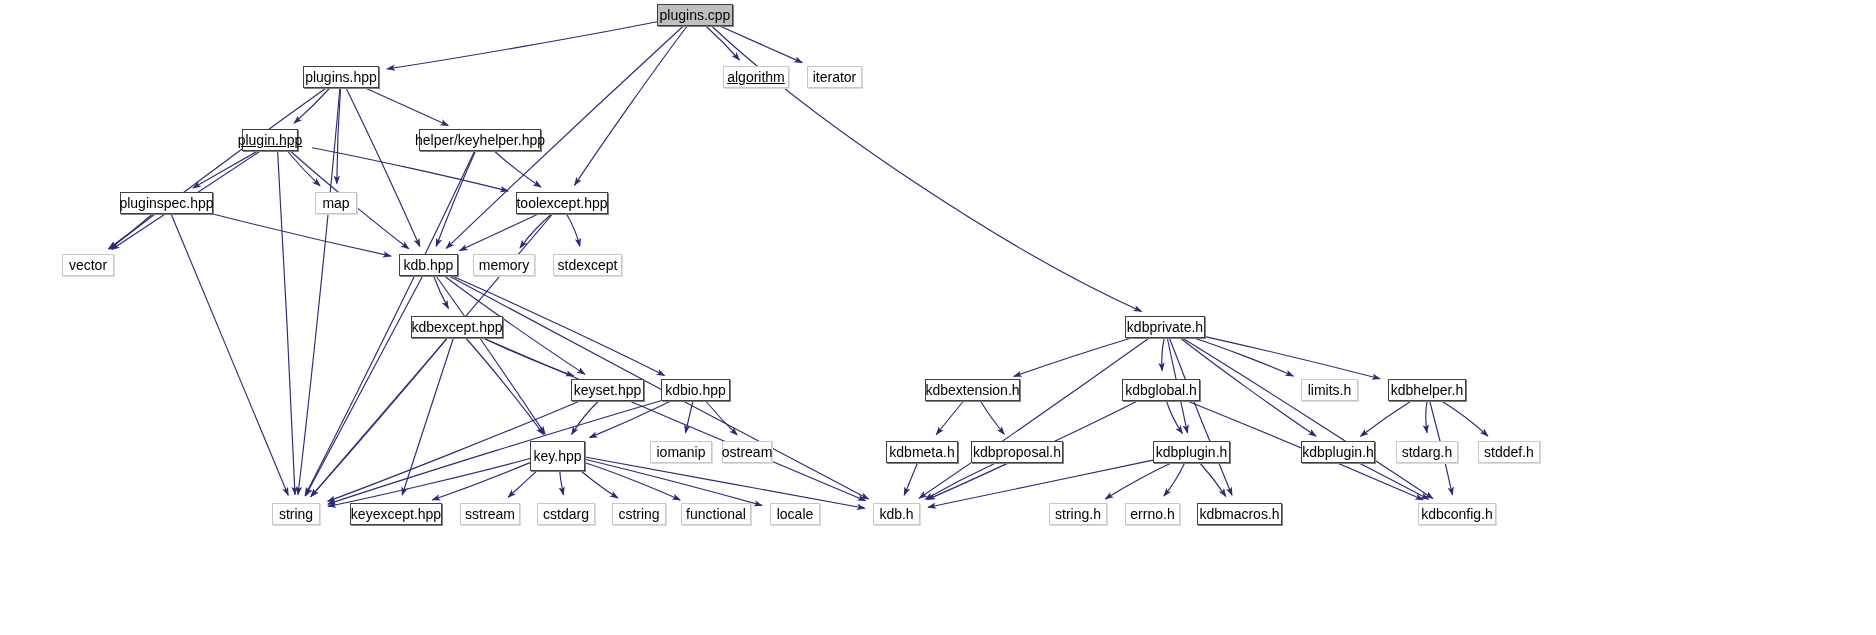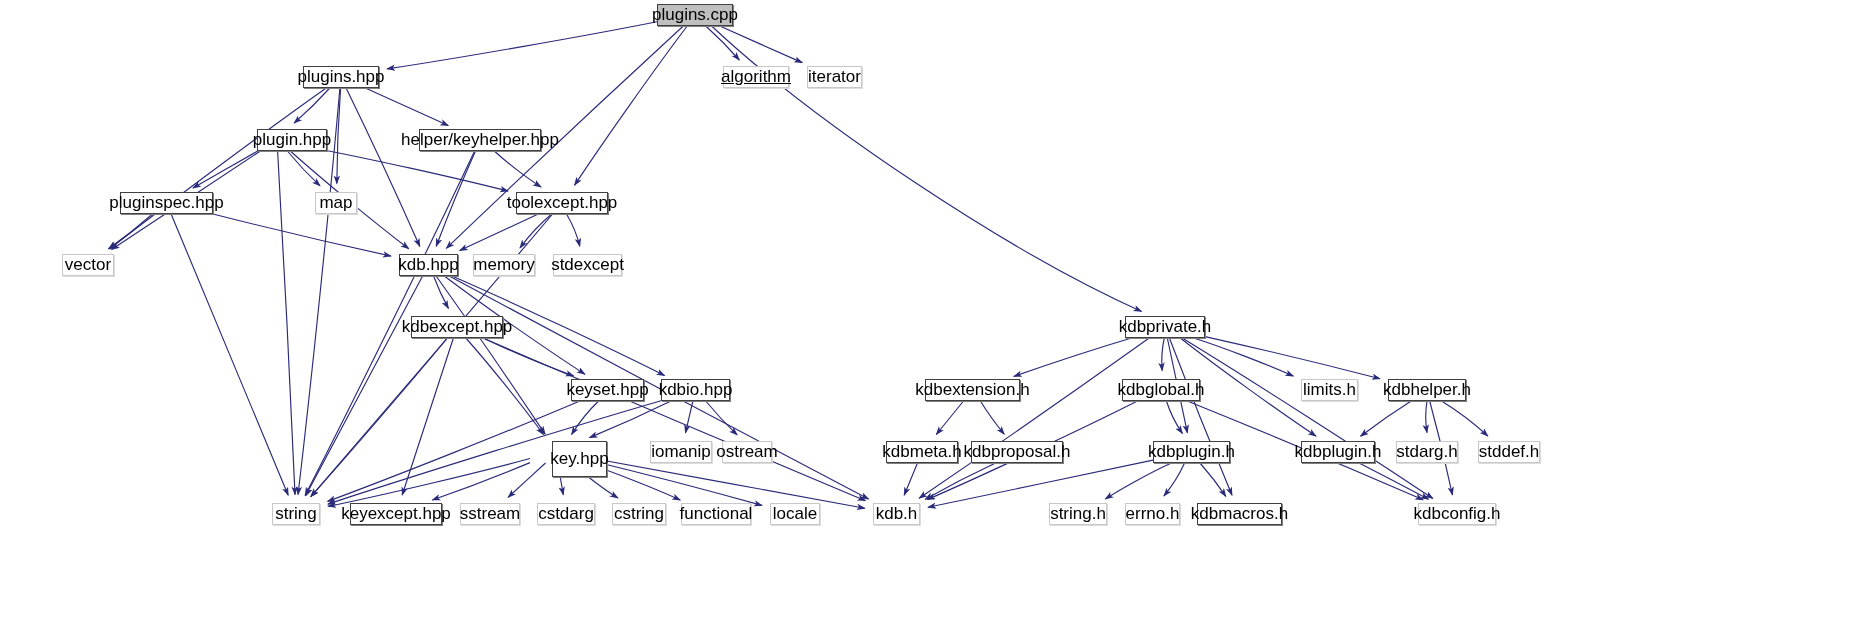--- a/index.html
+++ b/index.html
@@ -1,20 +1,20 @@
 <!DOCTYPE html>
 <html><head>
 <meta charset="utf-8">
 <style>
   html,body{margin:0;padding:0;background:#ffffff;}
   body{width:1876px;height:635px;overflow:hidden;font-family:"Liberation Sans",sans-serif;}
   #graph{position:relative;width:1876px;height:635px;background:#ffffff;}
   svg.edges{position:absolute;left:0;top:0;width:1876px;height:635px;}
   .node{position:absolute;box-sizing:border-box;display:flex;align-items:center;
-        justify-content:center;font-size:17px;color:#000000;white-space:nowrap;
+        justify-content:center;font-size:14px;color:#000000;white-space:nowrap;
         background:#ffffff;}
   .node.hdr{border:1px solid #404040;box-shadow:1px 1px 0 0 #808080;}
   .node.sys{border:1px solid #c8c8c8;box-shadow:1px 1px 0 0 #dcdcdc;}
   .node.root{background:#bfbfbf;border:1px solid #404040;box-shadow:1px 1px 0 0 #808080;}
 </style>
 </head>
 <body>
 
 <div id="graph">
   <svg class="edges" viewBox="0 0 1876 635" xmlns="http://www.w3.org/2000/svg">
@@ -110,21 +110,21 @@
       </div>
       <div class="node hdr" style="left: 303px; top: 66px; width: 76px; height: 22px;">
         <span>plugins.hpp</span>
       </div>
       <div class="node sys" style="left: 723px; top: 66px; width: 66px; height: 22px; text-decoration: underline;">
         <span>algorithm</span>
       </div>
       <div class="node sys" style="left: 807px; top: 66px; width: 55px; height: 22px;">
         <span>iterator</span>
       </div>
-      <div class="node hdr" style="left: 257px; top: 129px; width: 70px; height: 22px;">
+      <div class="node hdr" style="left: 242px; top: 129px; width: 56px; height: 22px; text-decoration: underline;">
         <span>plugin.hpp</span>
       </div>
       <div class="node hdr" style="left: 419px; top: 129px; width: 122px; height: 22px;">
         <span>helper/keyhelper.hpp</span>
       </div>
       <div class="node hdr" style="left: 120px; top: 192px; width: 93px; height: 22px;">
         <span>pluginspec.hpp</span>
       </div>
       <div class="node sys" style="left: 315px; top: 192px; width: 42px; height: 22px;">
         <span>map</span>
@@ -161,21 +161,21 @@
       </div>
       <div class="node hdr" style="left: 1122px; top: 379px; width: 78px; height: 22px;">
         <span>kdbglobal.h</span>
       </div>
       <div class="node sys" style="left: 1301px; top: 379px; width: 57px; height: 22px;">
         <span>limits.h</span>
       </div>
       <div class="node hdr" style="left: 1388px; top: 379px; width: 78px; height: 22px;">
         <span>kdbhelper.h</span>
       </div>
-      <div class="node hdr" style="left: 552px; top: 441px; width: 55px; height: 36px;">
+      <div class="node hdr" style="left: 530px; top: 441px; width: 55px; height: 30px;">
         <span>key.hpp</span>
       </div>
       <div class="node sys" style="left: 650px; top: 441px; width: 62px; height: 22px;">
         <span>iomanip</span>
       </div>
       <div class="node sys" style="left: 722px; top: 441px; width: 50px; height: 22px;">
         <span>ostream</span>
       </div>
       <div class="node hdr" style="left: 886px; top: 441px; width: 72px; height: 22px;">
         <span>kdbmeta.h</span>

